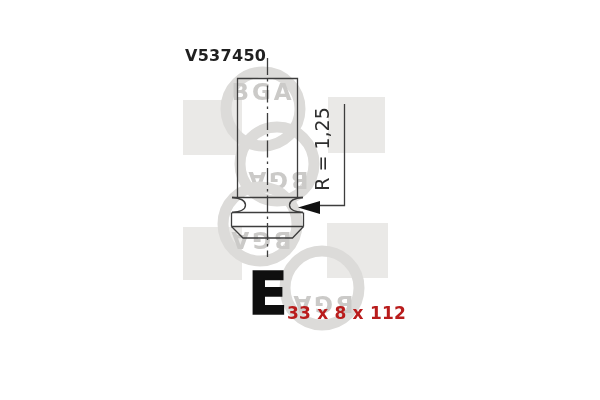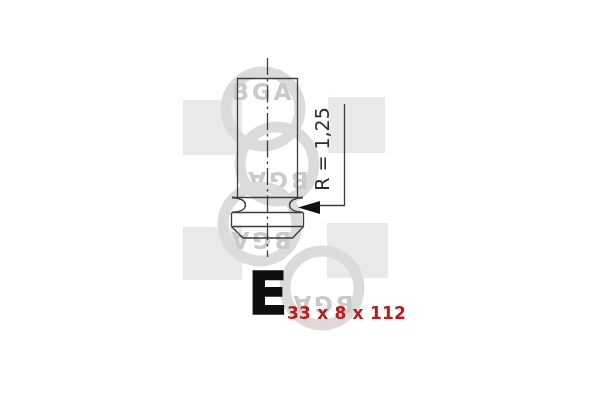--- a/index.html
+++ b/index.html
@@ -85,20 +85,21 @@
 
       <path d="M267.5 58 V257" stroke-dasharray="17 4 2.5 4"></path>
     </g>
 
     <g>
       <path d="M344.5 104 V205.5 H320" stroke="#3d3d3d" stroke-width="1.3" fill="none"></path>
       <polygon points="298,207.5 320,201 320,214" fill="#111111"></polygon>
     </g>
   </svg>
 
+  <div class="abs part-number">V537450</div>
 
   <div class="abs radius-label">R = 1,25</div>
 
   <div class="abs valve-letter">E</div>
 
   <div class="abs size-label">33 x 8 x 112</div>
 
 </div>
 
 </body></html>

